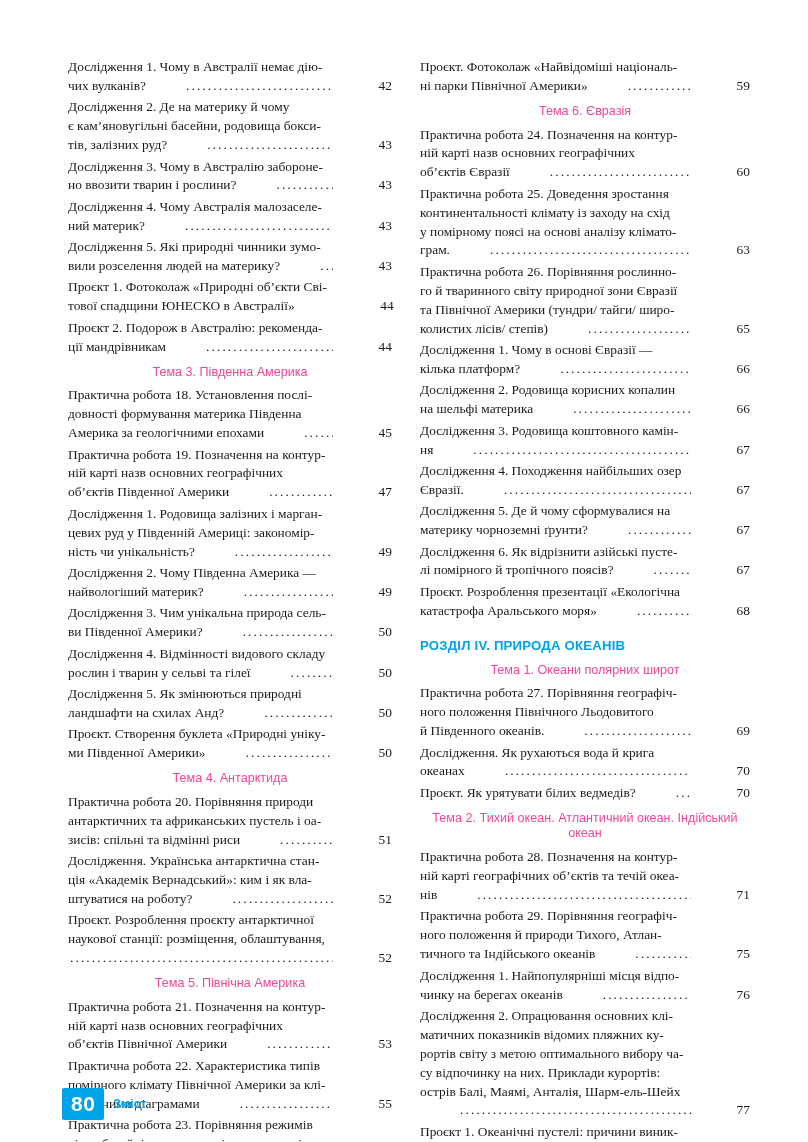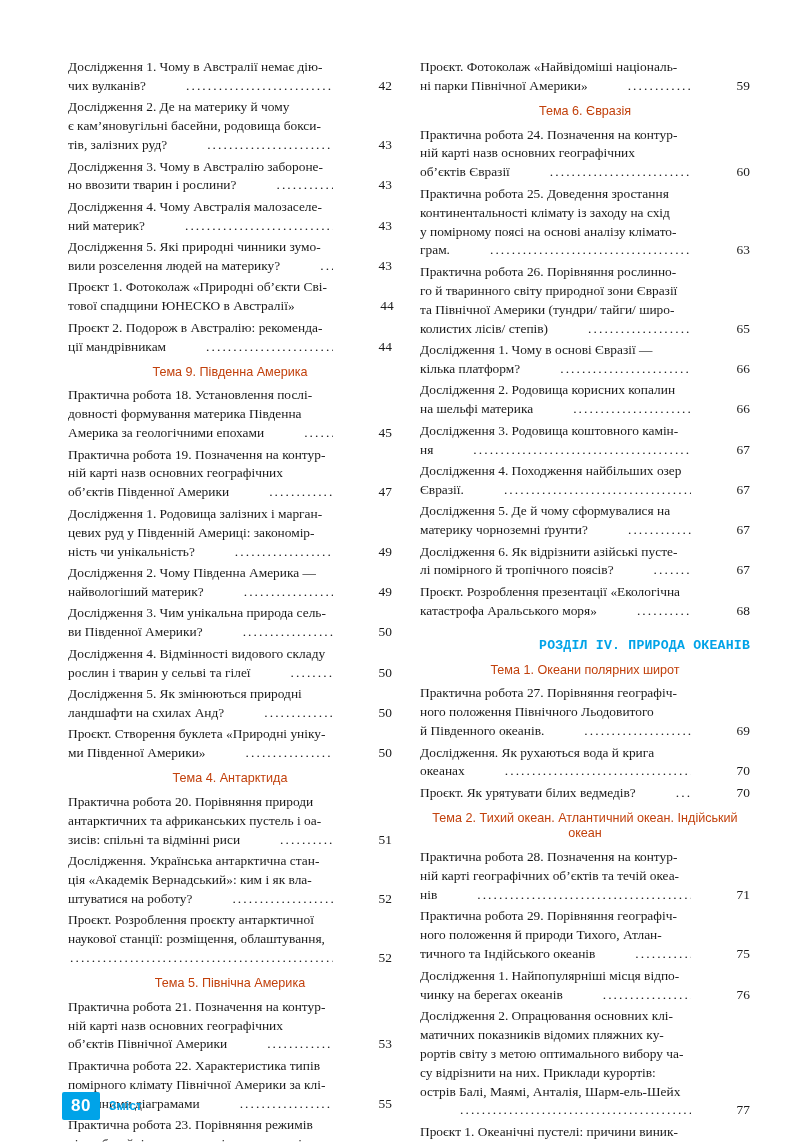--- a/index.html
+++ b/index.html
@@ -35,33 +35,33 @@
 
   .col {
     width: 404px;
     box-sizing: border-box;
   }
   .col-left  { padding-left: 68px;  padding-right: 12px; }
   .col-right { padding-left: 16px;  padding-right: 58px; }
 
   
   .razdil-head {
-    text-align: right;
+    text-align: left;
     color: #00a3e8;
-    font-family: Liberation Mono, monospace;
+    font-family: Liberation Sans, sans-serif;
     font-weight: bold;
     font-size: 13.2px;
     letter-spacing: 0.2px;
     margin: 17px 0 9px 0;
     line-height: 1.2;
   }
 
   .tema-head {
     text-align: center;
-    color: #c2410c;
+    color: #ec4899;
     font-family: "Liberation Sans", "DejaVu Sans", sans-serif;
     font-weight: normal;
     font-size: 12.6px;
     margin: 8px 0 6px 0;
     line-height: 1.25;
   }
 
   
   .entry {
     position: relative;
@@ -113,21 +113,21 @@
     bottom: 22px;
     display: flex;
     align-items: center;
     gap: 9px;
   }
   .folio-box {
     background: #00a3e8;
     color: #ffffff;
     font-family: "Liberation Sans", "DejaVu Sans", sans-serif;
     font-weight: bold;
-    font-size: 17px;
+    font-size: 21px;
     line-height: 1;
     padding: 5px 9px 6px 9px;
     border-radius: 2px;
     letter-spacing: 0.5px;
   }
   .folio-label {
     color: #00a3e8;
     font-family: "Liberation Sans", "DejaVu Sans", sans-serif;
     font-weight: bold;
     font-size: 12px;
@@ -191,21 +191,21 @@
           </div>
         </div>
         <div class="entry">
           <span class="body-line">Проєкт 2. Подорож в Австралію: рекоменда-</span>
           <div class="lastline">
             <span class="ll-text">ції мандрівникам</span>
             <span class="ll-dots">................................................................................</span>
             <span class="ll-num pnum">44</span>
           </div>
         </div>
-        <div class="tema-head">Тема 9. Південна Америка</div>
+        <div class="tema-head">Тема 3. Південна Америка</div>
         <div class="entry">
           <span class="body-line">Практична робота 18. Установлення послі-</span>
           <span class="body-line">довності формування материка Південна</span>
           <div class="lastline">
             <span class="ll-text">Америка за геологічними епохами</span>
             <span class="ll-dots">................................................................................</span>
             <span class="ll-num pnum">45</span>
           </div>
         </div>
         <div class="entry">
@@ -462,21 +462,21 @@
           <div class="lastline">
             <span class="ll-text">чинку на берегах океанів</span>
             <span class="ll-dots">................................................................................</span>
             <span class="ll-num pnum">76</span>
           </div>
         </div>
         <div class="entry">
           <span class="body-line">Дослідження 2. Опрацювання основних клі-</span>
           <span class="body-line">матичних показників відомих пляжних ку-</span>
           <span class="body-line">рортів світу з метою оптимального вибору ча-</span>
-          <span class="body-line">су відрізнити на них. Приклади курортів:</span>
+          <span class="body-line">су відпочинку на них. Приклади курортів:</span>
           <span class="body-line">острів Балі, Маямі, Анталія, Шарм-ель-Шейх</span>
           <div class="lastline">
             <span class="ll-text"></span>
             <span class="ll-dots">................................................................................</span>
             <span class="ll-num pnum">77</span>
           </div>
         </div>
         <div class="entry">
           <span class="body-line">Проєкт 1. Океанічні пустелі: причини виник-</span>
         </div>

